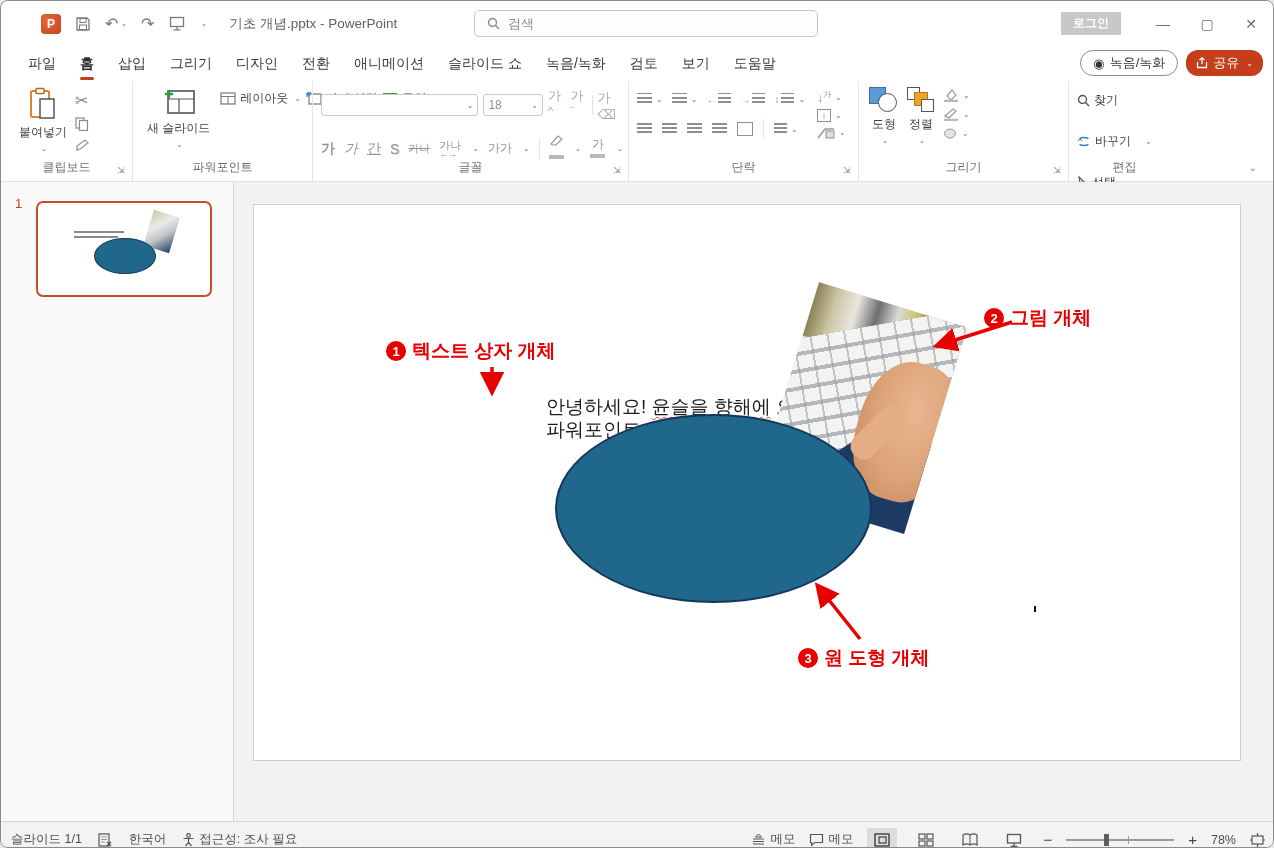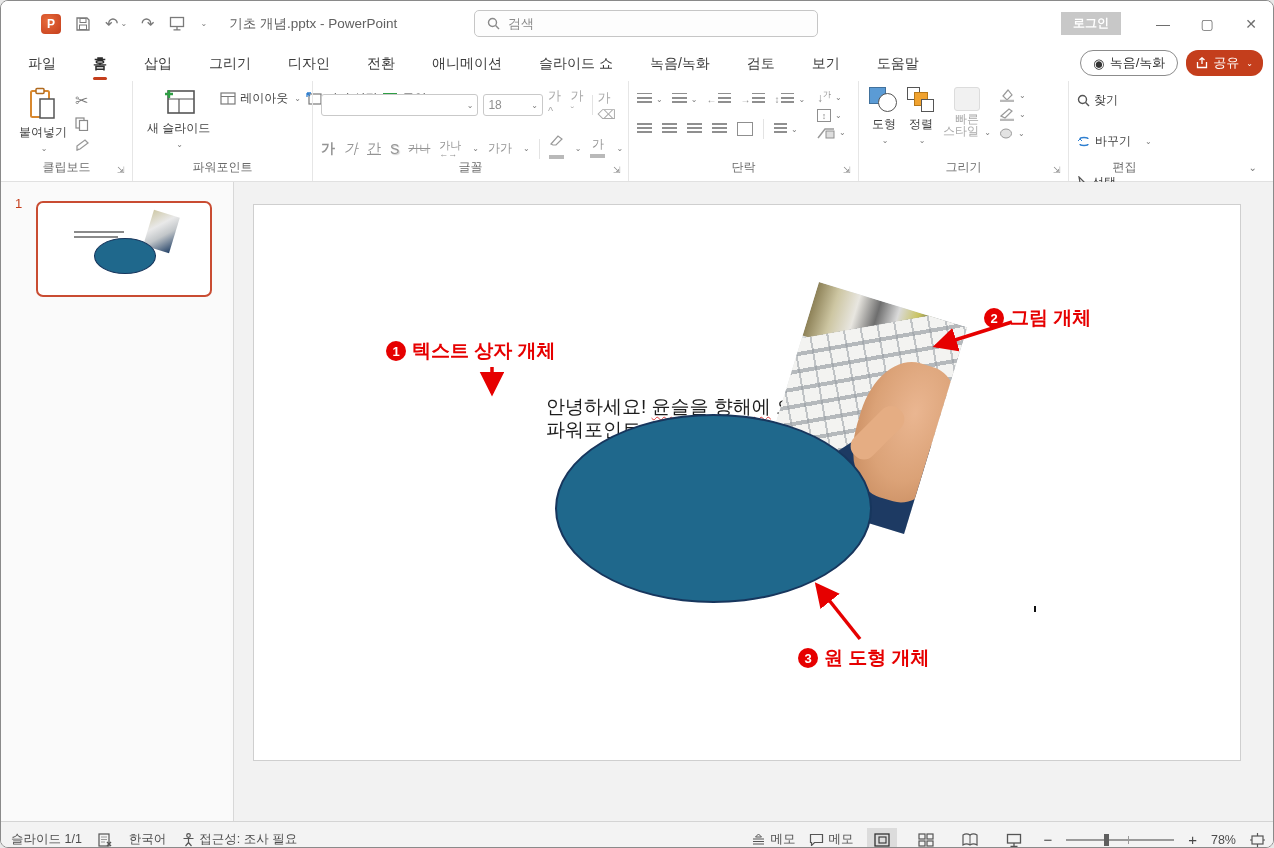--- a/index.html
+++ b/index.html
@@ -14,21 +14,21 @@
   .qat svg { display:block; }
   .chev { font-size:8px; color:#7a7a7a; margin-left:2px; }
   .doc-title { color:#616161; font-size:13.5px; margin-left:8px; white-space:nowrap; }
   .searchbox { position:absolute; left:473px; top:9px; width:344px; height:27px; border:1px solid #c6c6c6; border-radius:5px; background:#fdfdfd; display:flex; align-items:center; gap:8px; padding-left:12px; color:#8a8a8a; font-size:13px; }
   .tb-right { position:absolute; right:0; top:0; height:45px; display:flex; align-items:center; }
   .login-btn { background:#c8c8c8; color:#fff; border:none; font-size:12px; padding:3px 12px; margin-right:20px; font-family:inherit;font-weight:bold; }
   .wbtn { width:44px; height:40px; display:flex; align-items:center; justify-content:center; color:#6e6e6e; font-size:14px; }
 
   
   .menubar { position:absolute; left:0; top:45px; width:100%; height:35px; background:#fff; display:flex; align-items:center; }
-  .tabs { display:flex; align-items:center; padding-left:15px;gap:13px; }
+  .tabs { display:flex; align-items:center; padding-left:15px; }
   .tab { font-size:14px; color:#3b3b3b; padding:7px 12px; position:relative; white-space:nowrap; }
   .tab.active { font-weight:bold; color:#2b2b2b; }
   .tab.active::after { content:""; position:absolute; left:12px; right:12px; bottom:0; height:3px; background:#c43e1c; border-radius:2px; }
   .mb-right { position:absolute; right:10px; top:4px; display:flex; align-items:center; gap:8px; }
   .record-btn { border:1px solid #8c8c8c; border-radius:14px; padding:3px 12px; font-size:13px; color:#333; display:flex; align-items:center; gap:5px; background:#fff; }
   .share-btn { background:#c43e1c; color:#fff; border-radius:12px; padding:4px 10px; font-size:13px; display:flex; align-items:center; gap:5px; }
   .share-btn .chev { color:#fff; }
 
   
   .ribbon { position:absolute; left:0; top:80px; width:100%; height:101px; background:#fff; border-bottom:1px solid #e1e1e1; display:flex; }
@@ -368,25 +368,20 @@
       </div>
       <div class="bigbtn">
         <span class="arr-ic">
             <span class="a" style="left:0;top:0;"></span>
             <span class="b"></span>
             <span class="a" style="left:14px;top:12px;"></span>
           </span>
         <span>정렬</span>
         <span class="chev">⌄</span>
       </div>
-      <div class="bigbtn disabled">
-        <span class="qs-ic"></span>
-        <span style="line-height:10px;">빠른</span>
-        <span style="line-height:8px;"><span>스타일</span> <span class="chev">⌄</span></span>
-      </div>
       <div style="display:flex;flex-direction:column;gap:6px;padding-top:2px;">
         <span class="pbtn disabled">
           <svg class="ic" width="16" height="13" viewBox="0 0 16 13">
               <path d="M4 7L9 1l4 5-5 5z" fill="none" stroke="#9a9a9a" stroke-width="1.2"></path>
               <path d="M1 12h14" stroke="#b9b9b9" stroke-width="2.5"></path>
             </svg>
           <span class="chev">⌄</span>
           </span>
         <span class="pbtn disabled">
           <svg class="ic" width="16" height="13" viewBox="0 0 16 13">

